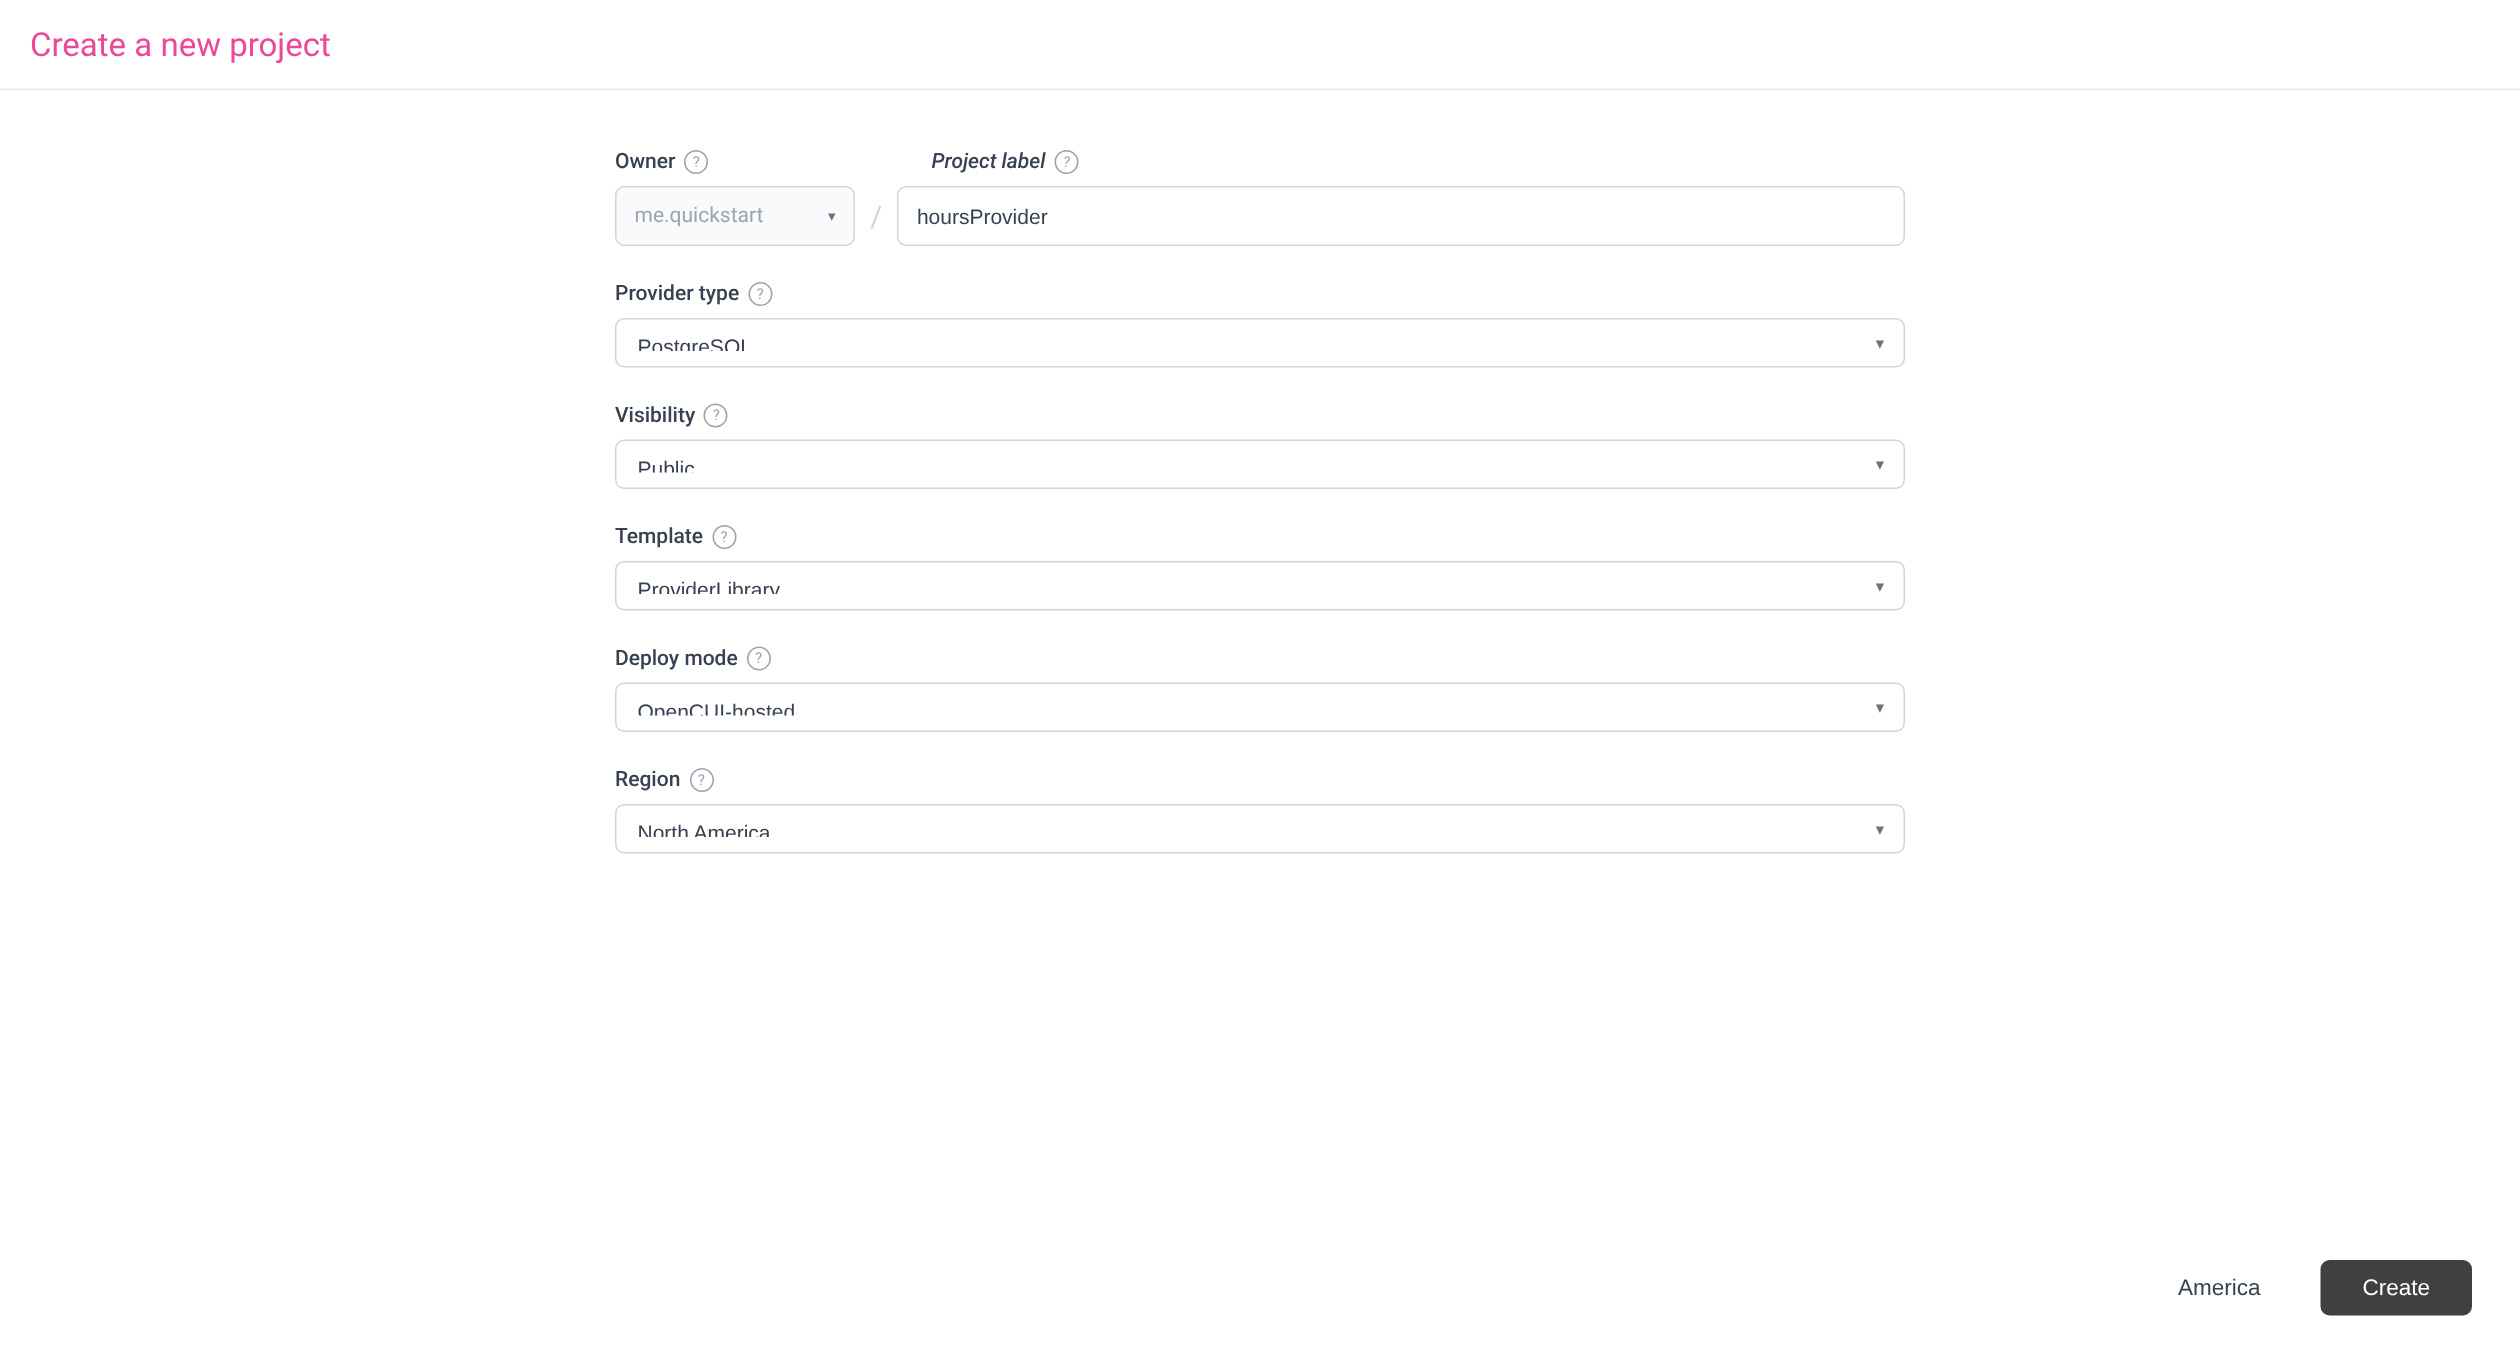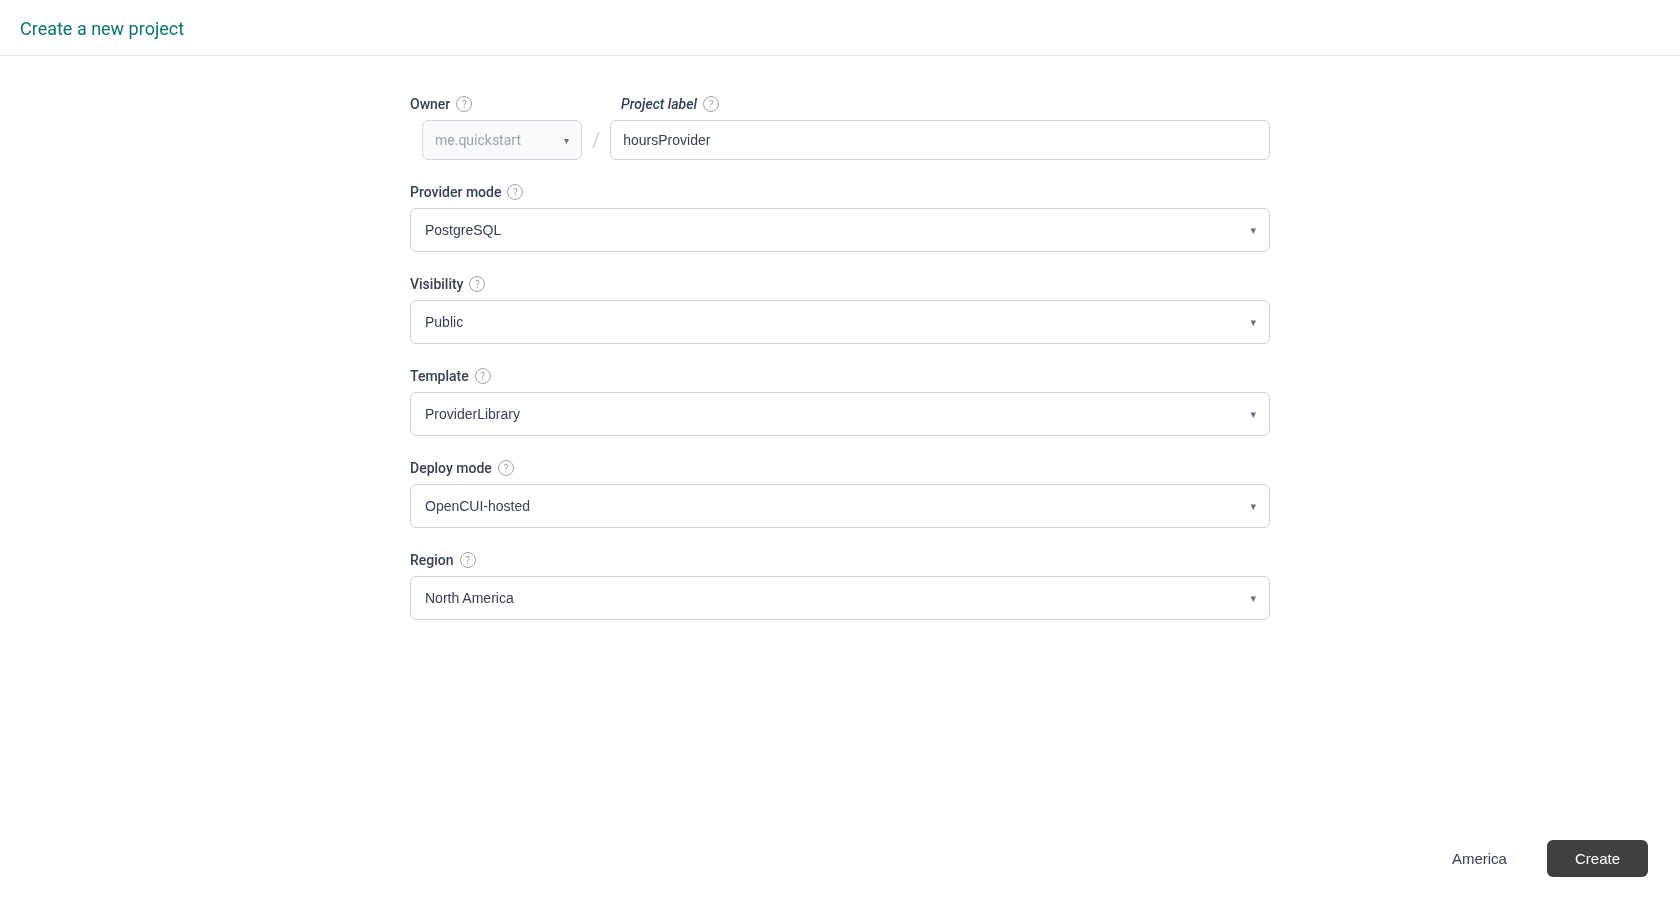--- a/index.html
+++ b/index.html
@@ -16,23 +16,23 @@
       overflow: hidden;
       color: #333;
     }
 
     .page-header {
       padding: 18px 20px 16px 20px;
       border-bottom: 1px solid #e5e7eb;
     }
 
     .page-title {
-      font-size: 18px;
+      font-size: 22px;
       font-weight: 400;
-      color: #0f766e;
+      color: #ec4899;
     }
 
     .form-container {
       display: flex;
       flex-direction: column;
       align-items: center;
       padding-top: 40px;
     }
 
     .form-inner {
@@ -116,21 +116,21 @@
       outline: none;
     }
 
     .select-wrapper {
       position: relative;
       width: 100%;
     }
 
     .select-field {
       width: 100%;
-      height: 44px;
+      height: 33px;
       padding: 10px 40px 10px 14px;
       border: 1px solid #d1d5db;
       border-radius: 6px;
       font-size: 14px;
       color: #374151;
       background: #ffffff;
       appearance: none;
       -webkit-appearance: none;
       cursor: pointer;
       outline: none;
@@ -144,21 +144,20 @@
       color: #6b7280;
       font-size: 11px;
       pointer-events: none;
     }
 
     .owner-project-row {
       display: flex;
       align-items: flex-start;
       gap: 0;
       margin-bottom: 24px;
-      margin-left: 12px;
     }
 
     .owner-col {
       flex: 0 0 auto;
     }
 
     .separator-col {
       flex: 0 0 auto;
       align-self: flex-end;
     }
@@ -257,21 +256,21 @@
         <span class="slash-separator">/</span>
       </div>
 
       <div class="project-label-col">
         <input type="text" class="text-input" value="hoursProvider" style="">
       </div>
     </div>
 
     <div class="field-group">
       <div class="field-label-row">
-        <span class="field-label">Provider mode</span>
+        <span class="field-label">Provider type</span>
         <span class="help-icon">
           <span>?</span>
         </span>
       </div>
       <div class="select-wrapper">
         <select class="select-field">
           <option>PostgreSQL</option>
         </select>
         <span class="select-arrow">▾</span>
       </div>

